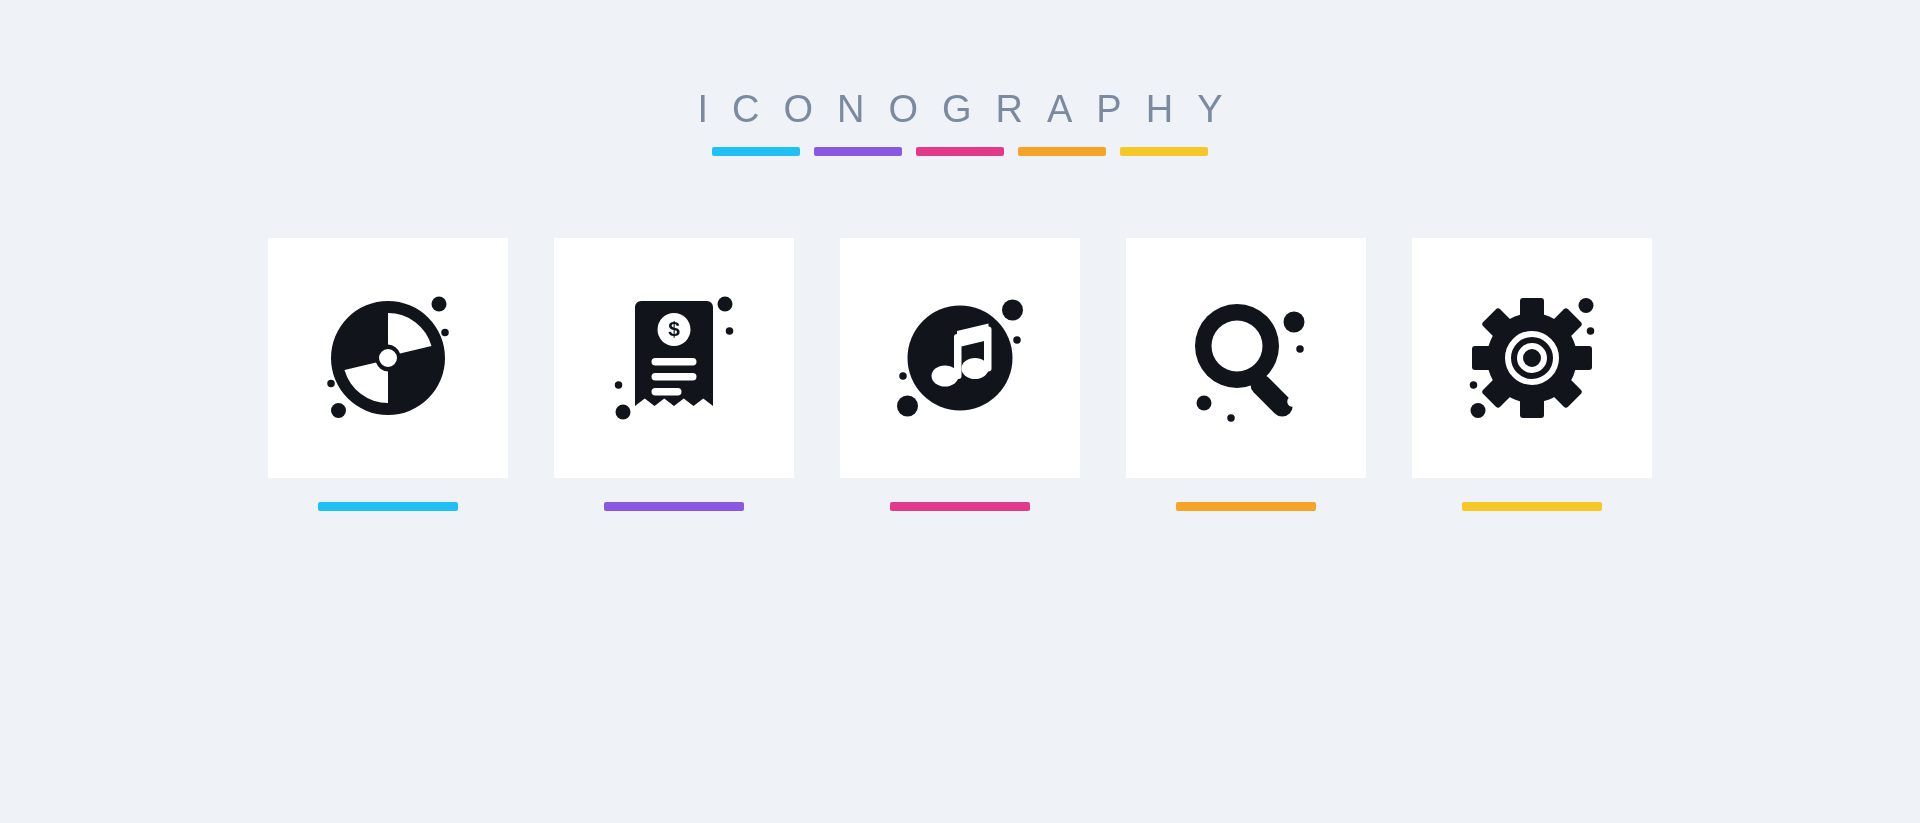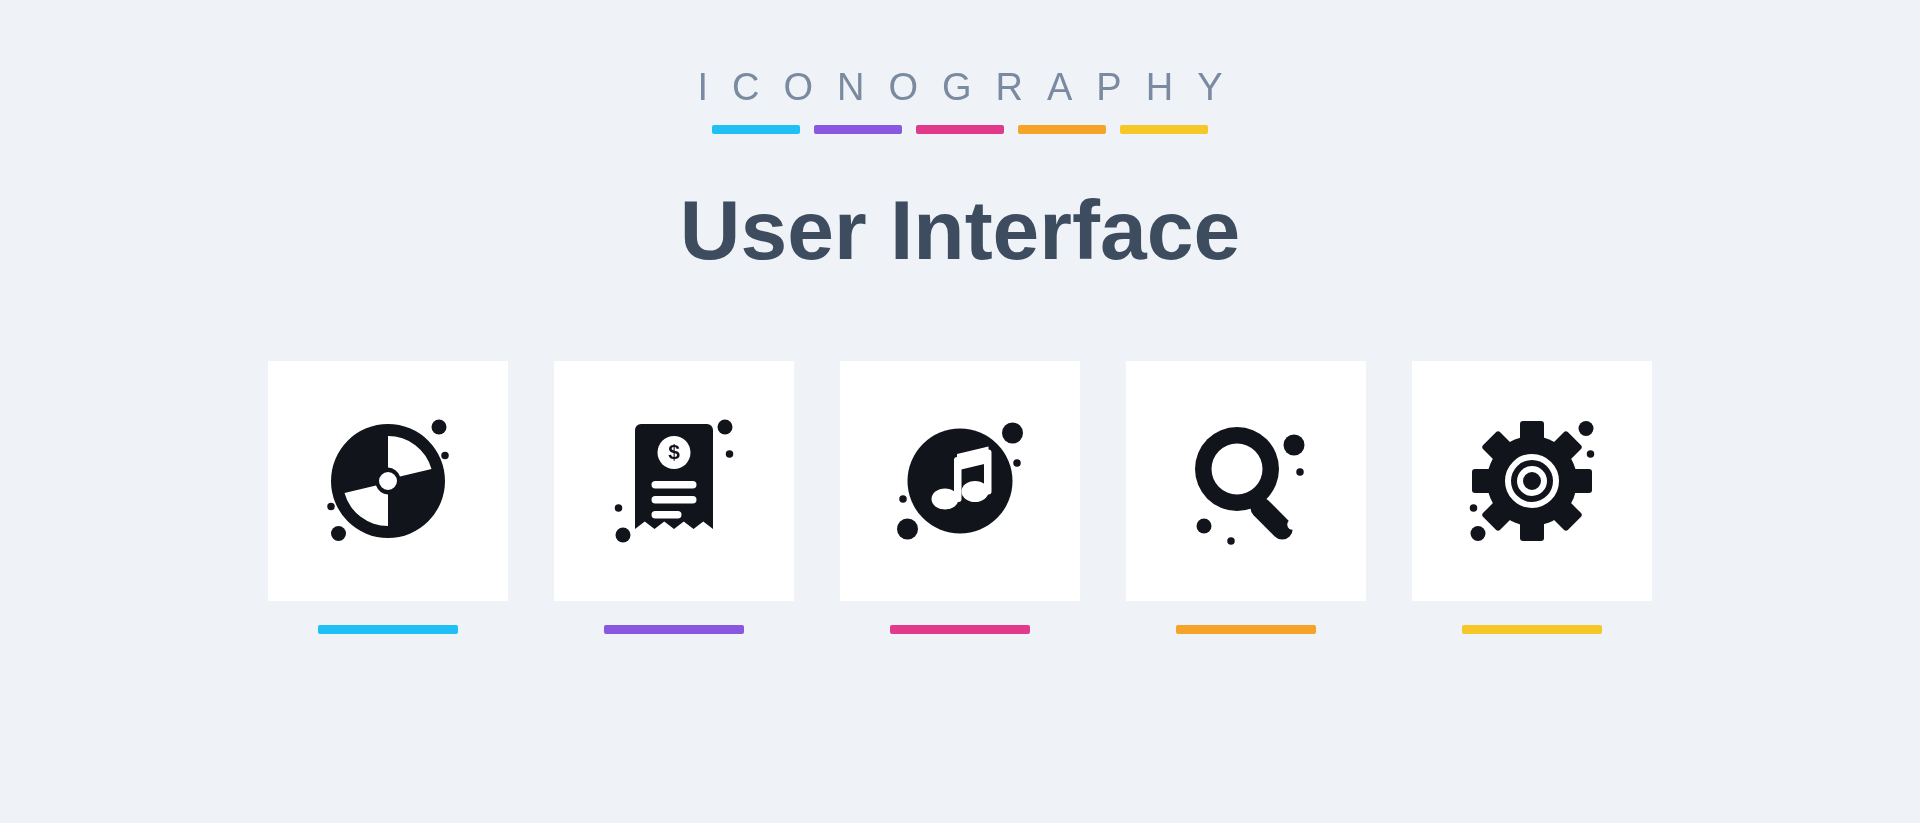--- a/index.html
+++ b/index.html
@@ -9,21 +9,21 @@
     font-family: "Segoe UI", Arial, sans-serif;
     width: 1920px;
     height: 823px;
     position: relative;
     overflow: hidden;
   }
 
   .header {
     width: 100%;
     text-align: center;
-    padding-top: 66px;
+    padding-top: 88px;
   }
   .iconography-word {
     font-size: 38px;
     letter-spacing: 24px;
     font-weight: 400;
     color: #7a8aa0;
     text-transform: uppercase;
     margin-left: 24px; 
   }
   .stripe-row {
@@ -85,21 +85,20 @@
   <div class="iconography-word">ICONOGRAPHY</div>
 
   <div class="stripe-row">
     <div class="stripe c-blue"></div>
     <div class="stripe c-purple"></div>
     <div class="stripe c-pink"></div>
     <div class="stripe c-orange"></div>
     <div class="stripe c-yellow"></div>
   </div>
 
-  <div class="main-title">User Interface</div>
 </div>
 
 <div class="icon-row">
 
   <div class="icon-card">
     <div class="icon-box">
       <svg width="150" height="150" viewBox="0 0 100 100">
         <g fill="#12141c">
           <circle cx="84" cy="14" r="5"></circle>
           <circle cx="17" cy="85" r="5"></circle>

